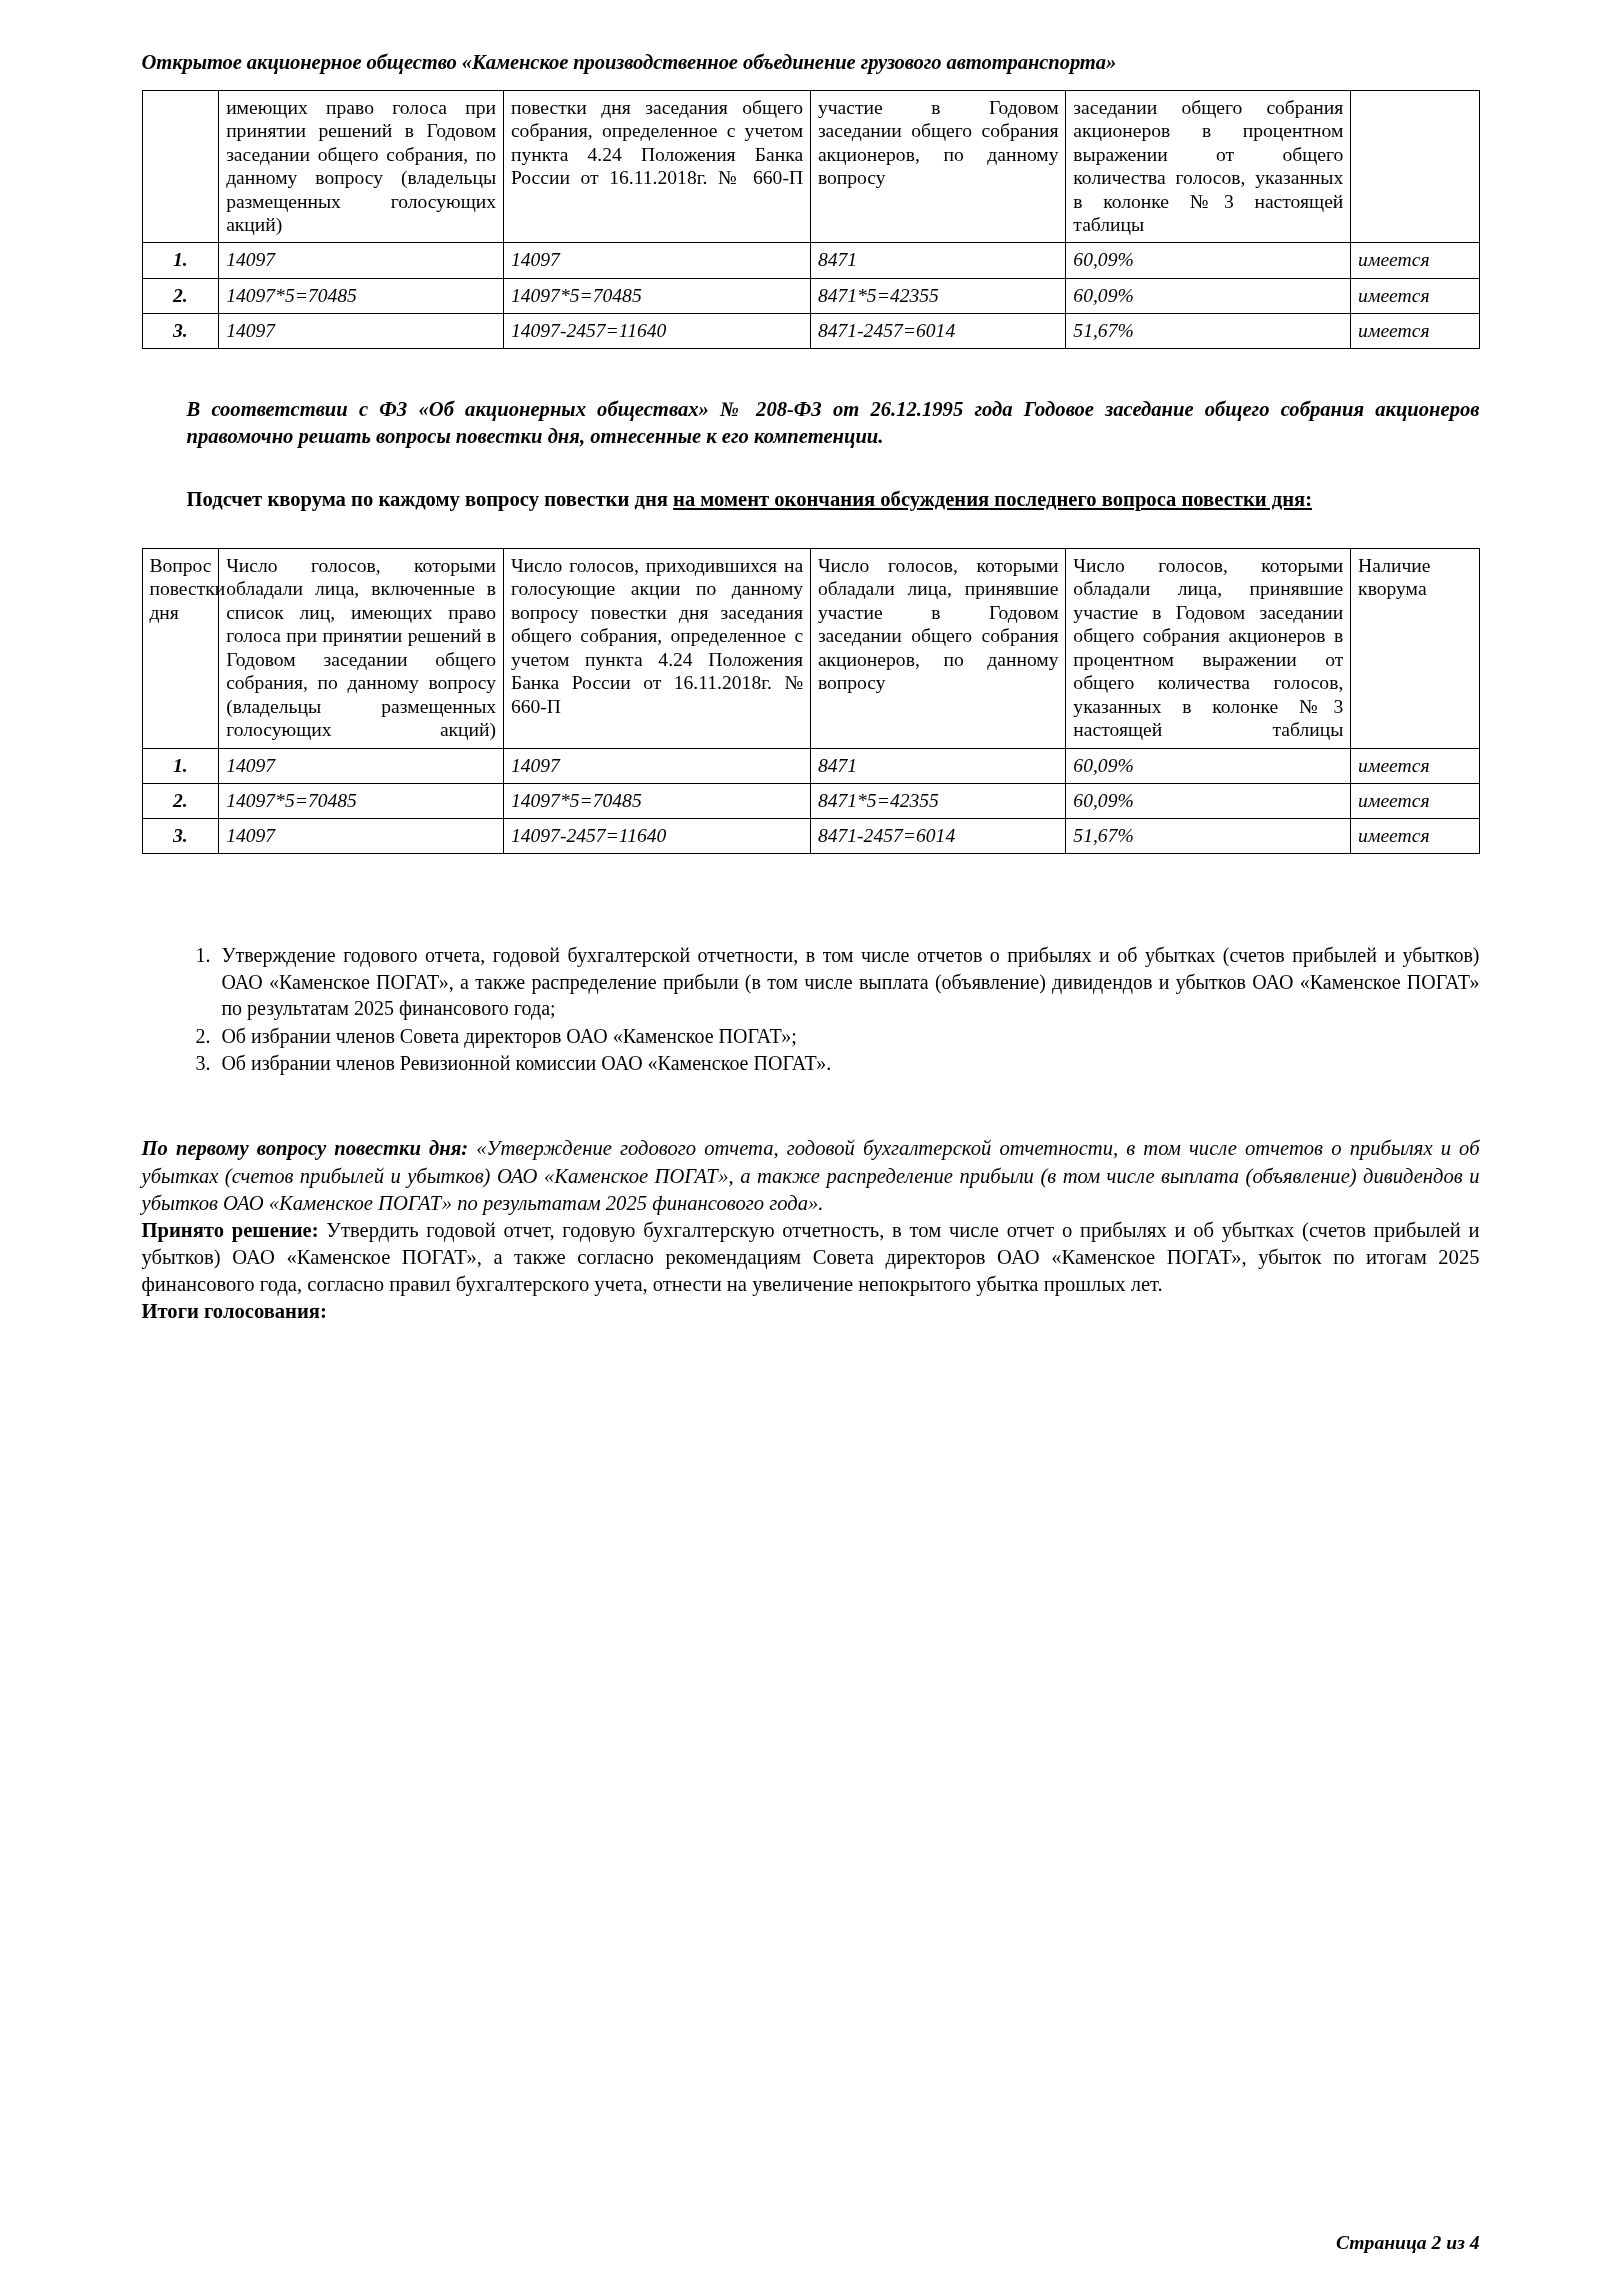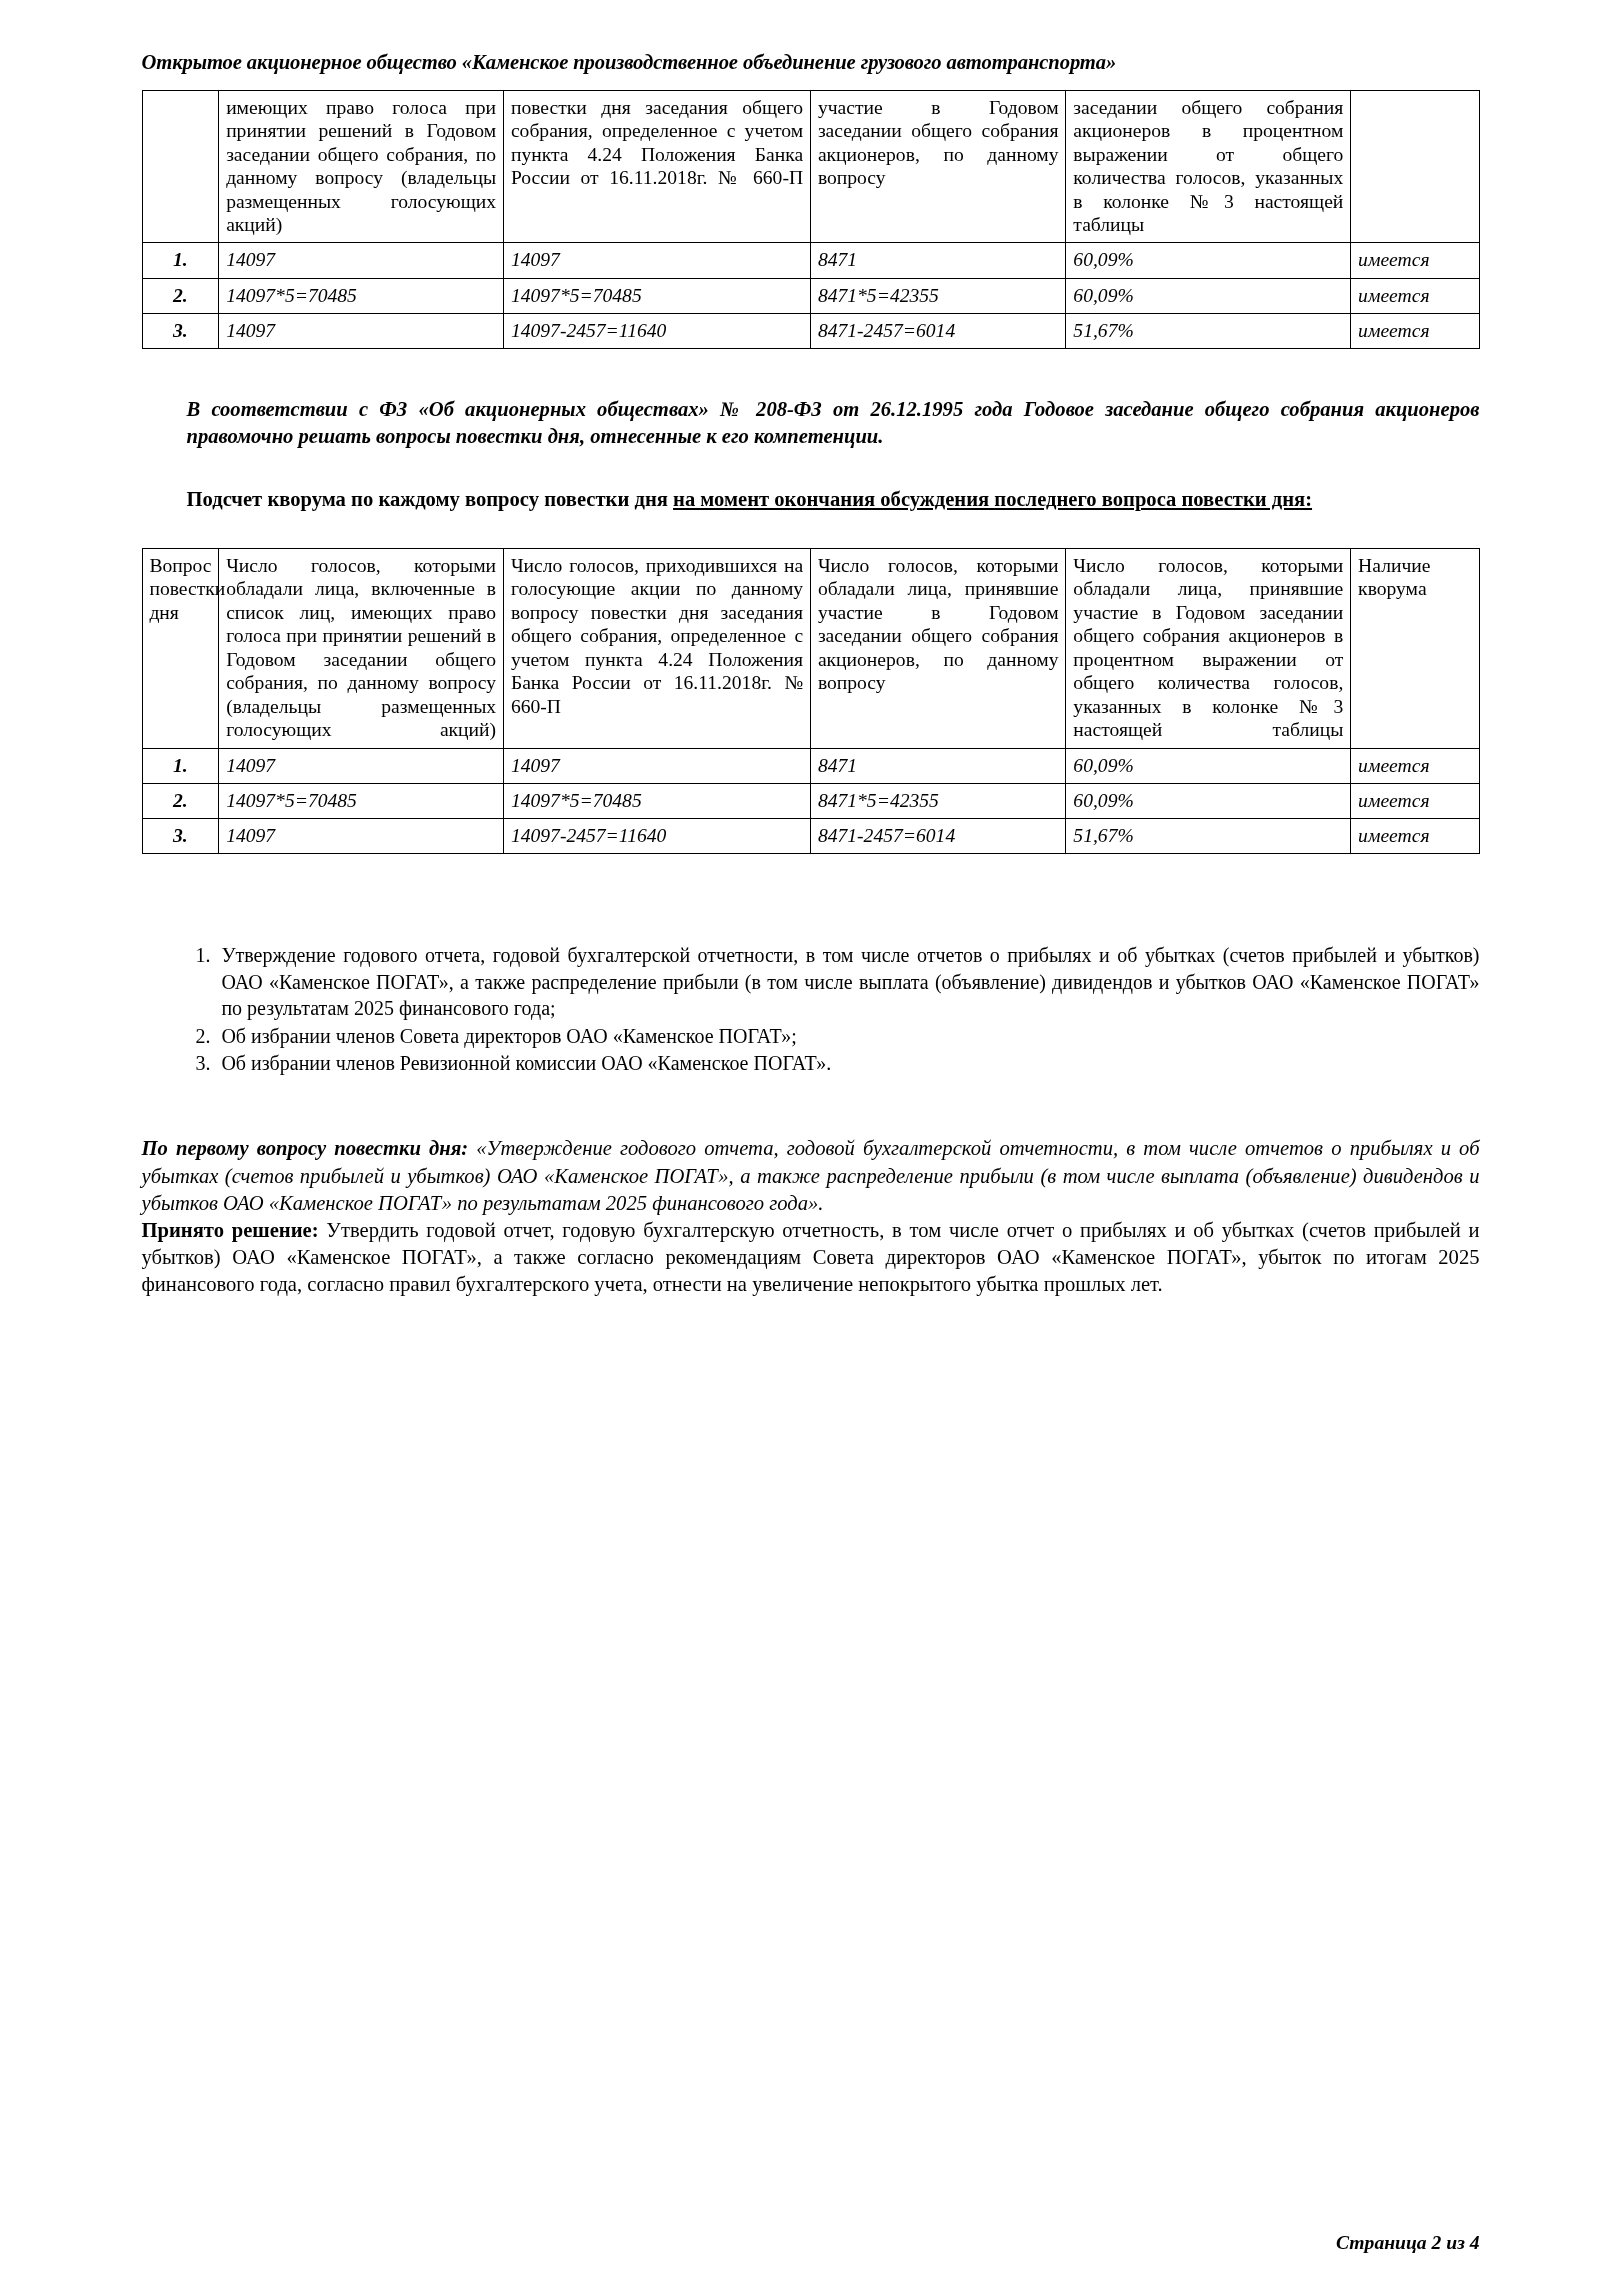--- a/index.html
+++ b/index.html
@@ -223,18 +223,19 @@
 
   <div class="spacer-30"></div>
 
 
   <div class="spacer-30"></div>
 
   <p class="para"><span class="bi">По первому вопросу повестки дня:</span><span class="italic"> «Утверждение годового отчета, годовой бухгалтерской отчетности, в том числе отчетов о прибылях и об убытках (счетов прибылей и убытков) ОАО «Каменское ПОГАТ», а также распределение прибыли (в том числе выплата (объявление) дивидендов и убытков ОАО «Каменское ПОГАТ» по результатам 2025 финансового года».</span></p>
 
   <p class="para"><span class="bold">Принято решение:</span><span> Утвердить годовой отчет, годовую бухгалтерскую отчетность, в том числе отчет о прибылях и об убытках (счетов прибылей и убытков) ОАО «Каменское ПОГАТ», а  также согласно рекомендациям Совета директоров ОАО «Каменское ПОГАТ», убыток по итогам 2025 финансового года, согласно правил бухгалтерского учета, отнести на увеличение непокрытого убытка прошлых лет.</span></p>
 
+  <p class="para bold">Итоги голосования:</p>
 
 
   <div class="footer">Страница 2 из 4</div>
 
 </div>
 
 
 </body></html>

